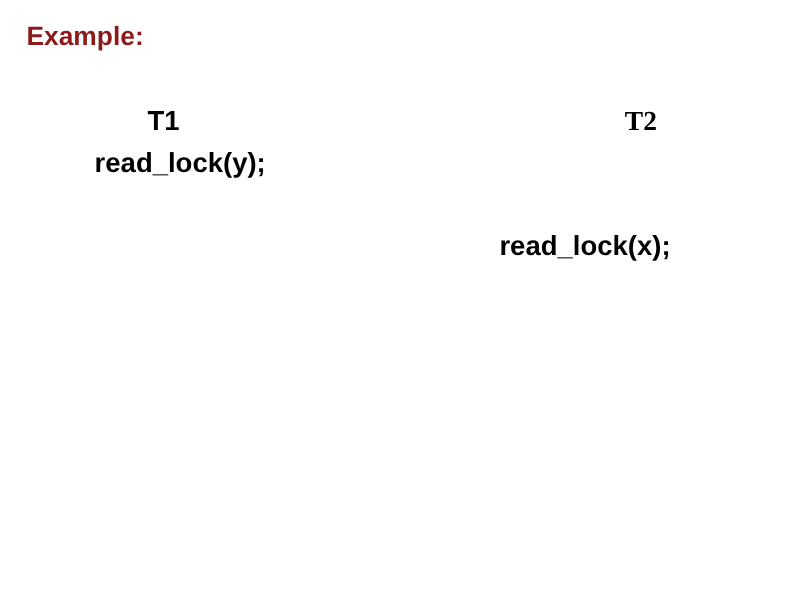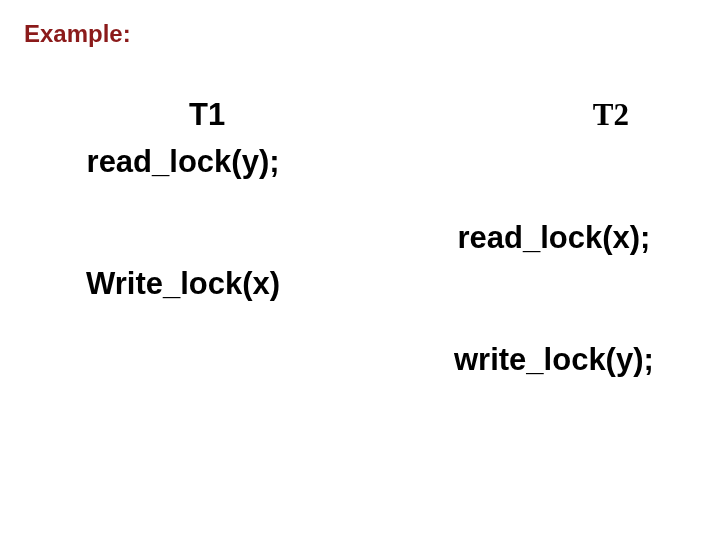--- a/index.html
+++ b/index.html
@@ -22,25 +22,24 @@
       font-weight: bold;
       margin-bottom: 44px;
       margin-left: 0;
     }
     .content {
       position: relative;
       width: 100%;
     }
     .col {
       position: absolute;
-      font-size: 31px;
+      font-size: 25px;
       font-weight: bold;
       color: #000000;
       line-height: 1.5;
-      text-align: center;
     }
     .col-left {
       left: 62px;
       top: 0;
     }
     .col-right {
       left: 430px;
       top: 0;
     }
     .t-header {
@@ -65,25 +64,23 @@
 
 <div class="slide">
   <div class="title">Example:</div>
 
   <div class="content">
 
     <div class="col col-left">
       <div class="line t-header t1-header">T1</div>
       <div class="line">read_lock(y);</div>
       <div class="spacer-big"></div>
-      <div class="line">Write_lock(x)</div>
     </div>
 
     <div class="col col-right">
       <div class="line t-header t2-header">T2</div>
       <div class="spacer-big"></div>
       <div class="line">read_lock(x);</div>
       <div class="spacer-big"></div>
-      <div class="line">write_lock(y);</div>
     </div>
 
   </div>
 </div>
 
 </body></html>

